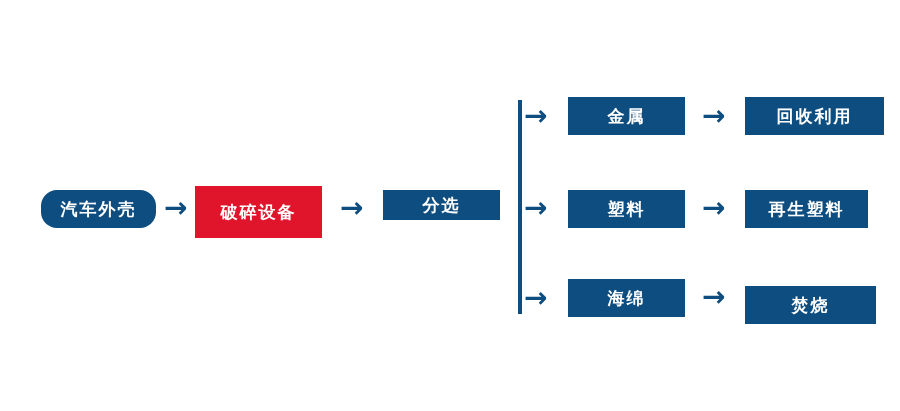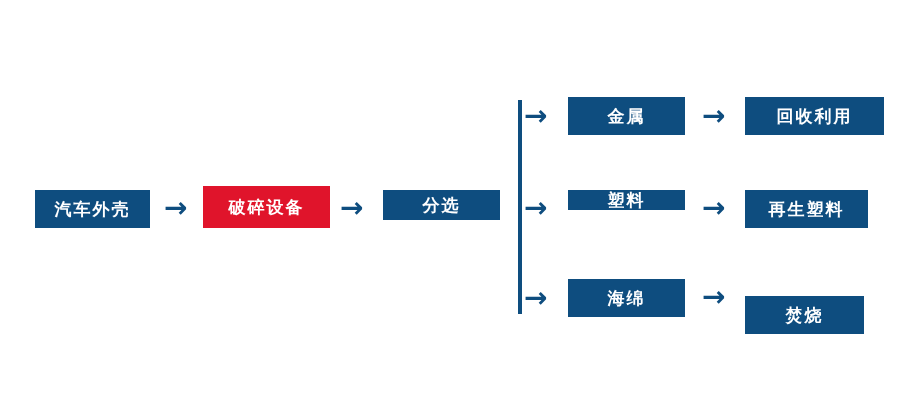--- a/index.html
+++ b/index.html
@@ -42,41 +42,41 @@
     position: absolute;
     width: 4px;
     background: #0e4d7f;
   }
 </style>
 </head>
 <body>
 
 <div class="canvas">
 
-  <div class="node" style="left:35px; top:190px; width:115px; height:38px;">汽车外壳</div>
+  <div class="node" style="left:41px; top:190px; width:115px; height:38px;border-radius:16px;">汽车外壳</div>
 
   <div class="arrow" style="left:164px; top:194px;">→</div>
 
-  <div class="node red" style="left:203px; top:186px; width:127px; height:42px;">破碎设备</div>
+  <div class="node red" style="left:195px; top:186px; width:127px; height:52px;">破碎设备</div>
 
   <div class="arrow" style="left:340px; top:194px;">→</div>
 
   <div class="node" style="left:383px; top:190px; width:117px; height:30px;">分选</div>
 
   <div class="vline" style="left:518px; top:100px; height:214px;"></div>
 
   <div class="arrow" style="left:524px; top:102px;">→</div>
   <div class="arrow" style="left:524px; top:194px;">→</div>
   <div class="arrow" style="left:524px; top:284px;">→</div>
 
   <div class="node" style="left:568px; top:97px; width:117px; height:38px;">金属</div>
   <div class="arrow" style="left:702px; top:102px;">→</div>
   <div class="node" style="left:745px; top:97px; width:139px; height:38px;">回收利用</div>
 
-  <div class="node" style="left:568px; top:190px; width:117px; height:20px;">塑料</div>
+  <div class="node" style="left:568px; top:190px; width:117px; height:38px;">塑料</div>
   <div class="arrow" style="left:702px; top:194px;">→</div>
   <div class="node" style="left:745px; top:190px; width:123px; height:38px;">再生塑料</div>
 
   <div class="node" style="left:568px; top:279px; width:117px; height:38px;">海绵</div>
   <div class="arrow" style="left:702px; top:283px;">→</div>
-  <div class="node" style="left:745px; top:296px; width:119px; height:38px;">焚烧</div>
+  <div class="node" style="left:745px; top:286px; width:131px; height:38px;">焚烧</div>
 
 </div>
 
 </body></html>

